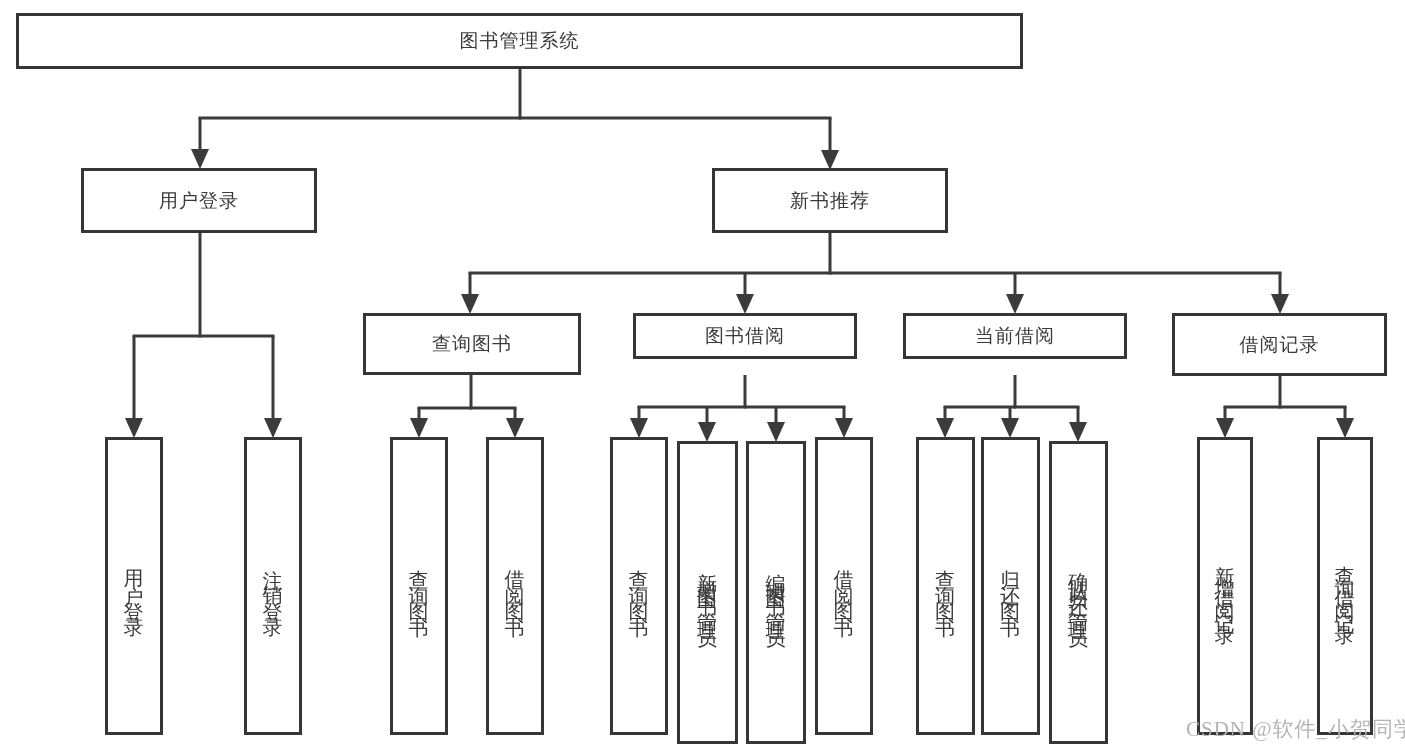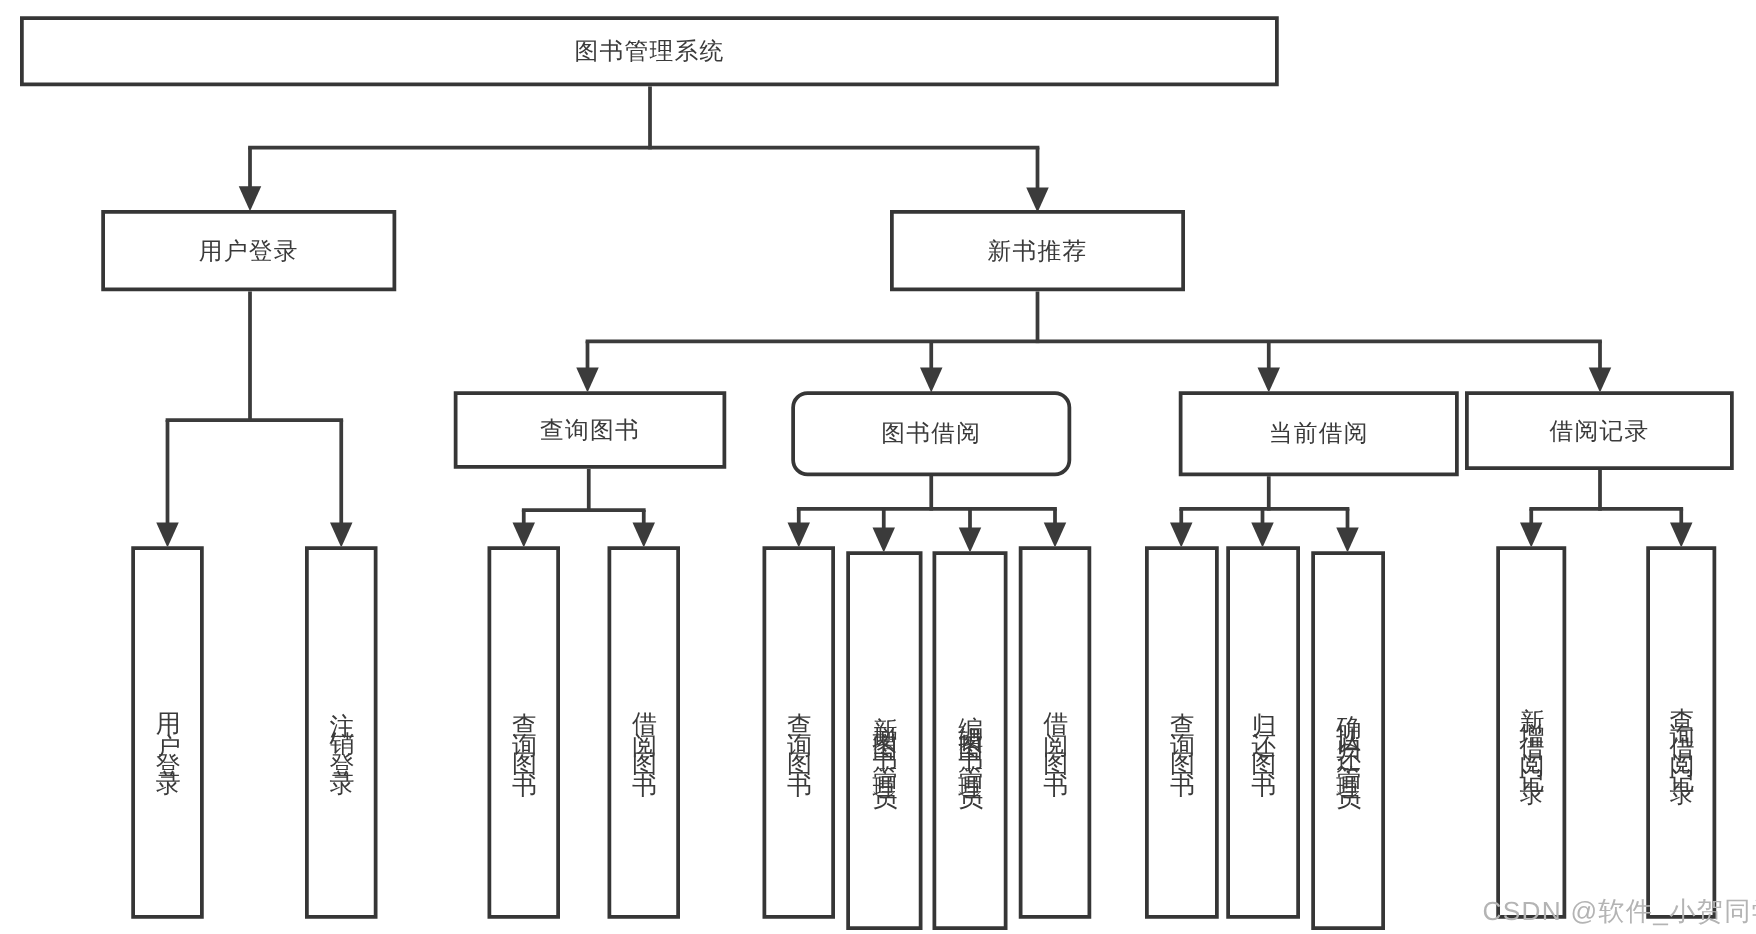--- a/index.html
+++ b/index.html
@@ -1,20 +1,20 @@
 <!DOCTYPE html>
 <html><head>
 <meta charset="utf-8">
 <style>
   html,body{margin:0;padding:0;background:#ffffff;}
   .canvas{
     position:relative;
     width:1405px;height:747px;
     background:#ffffff;
-    font-family:Liberation Sans, sans-serif;
+    font-family:Liberation Serif, serif;
     overflow:hidden;
   }
   svg.connectors{position:absolute;left:0;top:0;width:1405px;height:747px;}
   svg.connectors line{stroke:#3b3b3b;stroke-width:3;}
   svg.connectors polygon{fill:#3b3b3b;stroke:none;}
   .box{
     position:absolute;
     box-sizing:border-box;
     border:3px solid #363636;
     background:#ffffff;
@@ -113,24 +113,24 @@
   <div class="box hbox" style="left:81px;top:168px;width:236px;height:65px;">
     <span>用户登录</span>
   </div>
   <div class="box hbox" style="left:712px;top:168px;width:236px;height:65px;">
     <span>新书推荐</span>
   </div>
 
   <div class="box hbox" style="left:363px;top:313px;width:218px;height:62px;">
     <span>查询图书</span>
   </div>
-  <div class="box hbox" style="left:633px;top:313px;width:224px;height:68px;border-radius:13px;">
+  <div class="box hbox" style="left:633px;top:313px;width:224px;height:46px;">
     <span>图书借阅</span>
   </div>
-  <div class="box hbox" style="left:903px;top:313px;width:224px;height:68px;margin-left:40px;">
+  <div class="box hbox" style="left:903px;top:313px;width:224px;height:46px;">
     <span>当前借阅</span>
   </div>
   <div class="box hbox" style="left:1172px;top:313px;width:215px;height:63px;">
     <span>借阅记录</span>
   </div>
 
   <div class="box vbox" style="left:105px;top:437px;width:58px;height:298px;">
     <span class="vtext" style="letter-spacing: 16px;">用户登录</span>
   </div>
   <div class="box vbox" style="left:244px;top:437px;width:58px;height:298px;">

